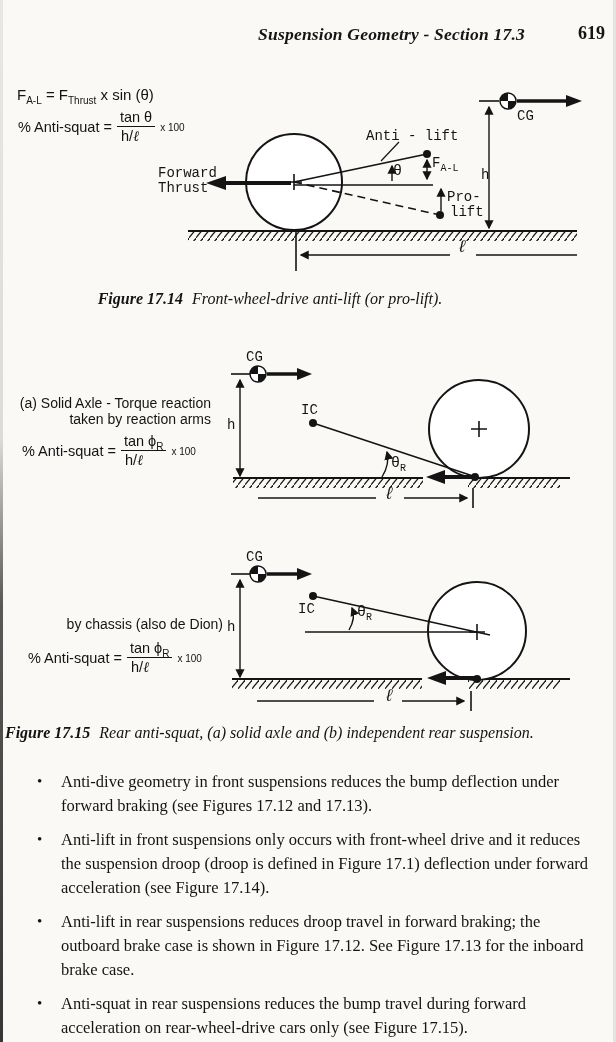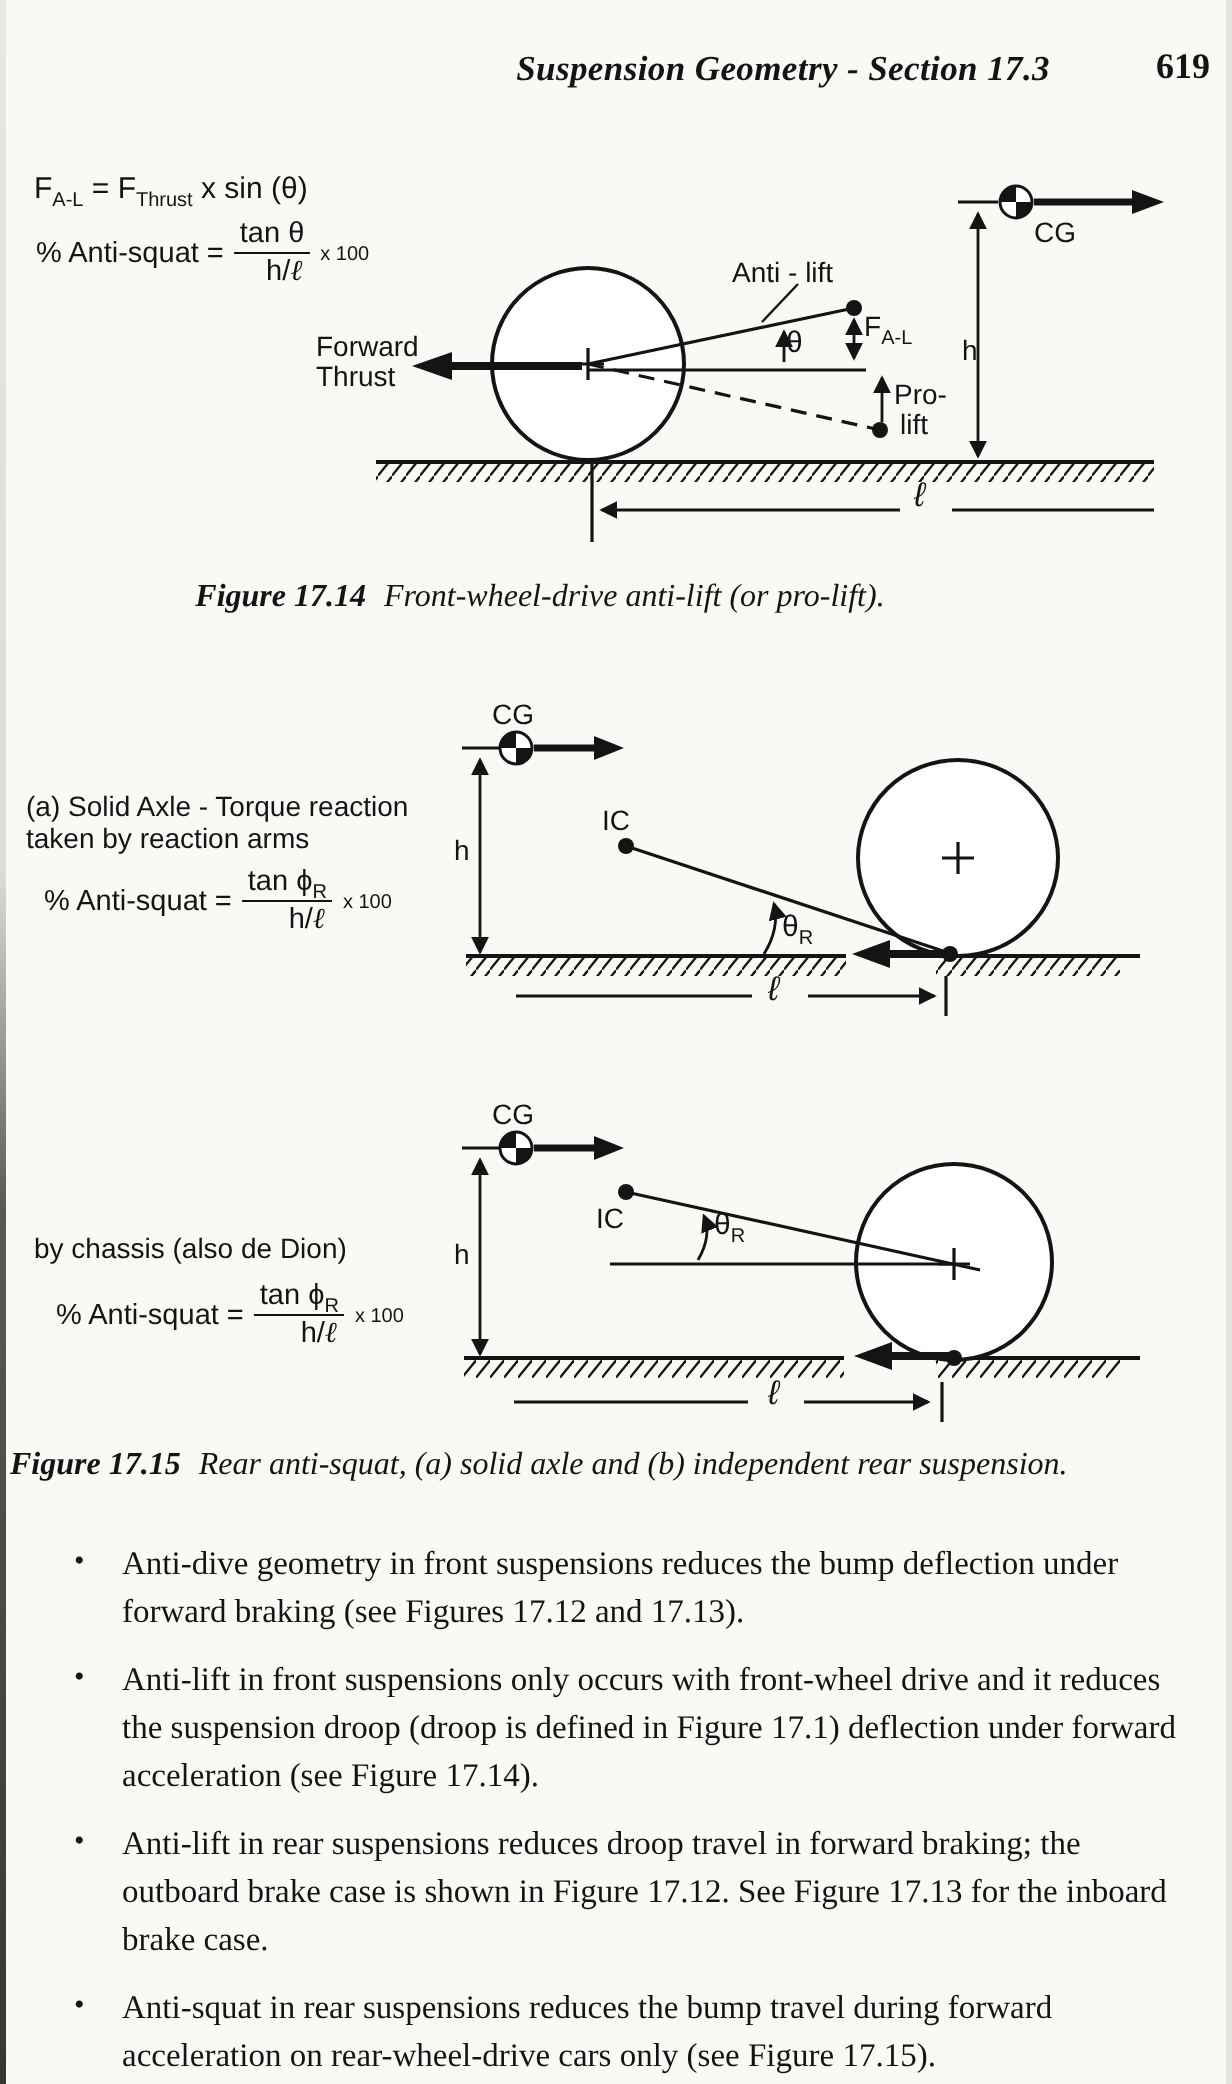--- a/index.html
+++ b/index.html
@@ -12,33 +12,33 @@
   .edge-right{right:0;top:0;bottom:0;width:3px;background:rgba(150,150,150,.22);}
   
   .hdr-title{top:24px;right:91px;font-size:17.5px;font-weight:bold;font-style:italic;letter-spacing:.2px;}
   .hdr-page{top:23px;left:578px;font-size:18px;font-weight:bold;}
   
   .sans{font-family:"Liberation Sans","DejaVu Sans",sans-serif;}
   .formula-line{font-size:15px;}
   sub{font-size:10px;line-height:0;}
   .frow{display:flex;align-items:center;height:40px;}
   .frow .lead{font-size:14.5px;}
-  .frac{display:inline-flex;flex-direction:column;align-items:flex-end;margin:0 5px;}
+  .frac{display:inline-flex;flex-direction:column;align-items:flex-start;margin:0 5px;}
   .frac .num{font-size:14.5px;padding:0 3px 1px;border-bottom:1.6px solid #141414;}
   .frac .den{font-size:14.5px;padding:1px 4px 0;}
   .frac .den i, .l-char{font-family:"Liberation Serif","DejaVu Serif",serif;font-style:italic;}
   .tail{font-size:10px;}
   
   .fig{left:0;width:616px;}
   .fig svg{position:absolute;left:0;top:0;}
-  .dlab{position:absolute;font-family:Liberation Sans, sans-serif;font-size:14px;line-height:15px;white-space:nowrap;}
+  .dlab{position:absolute;font-family:Liberation Mono, monospace;font-size:14px;line-height:15px;white-space:nowrap;}
   .dlab.big{font-size:15px;}
   .l-char{font-size:17px;}
   
-  .descblock{text-align:left;font-size:14px;line-height:15.5px;}
+  .descblock{text-align:right;font-size:14px;line-height:15.5px;}
   
   .caption{font-size:16px;}
   .caption .cl{font-weight:bold;font-style:italic;}
   .caption .ct{font-style:italic;margin-left:9px;}
   
   .bullets{top:770px;left:36px;width:552px;list-style:none;margin:0;padding:0;position:absolute;}
   .bullets li{position:relative;padding-left:25px;margin-bottom:10px;font-size:16.5px;line-height:24px;}
   .bullets .dot{position:absolute;left:1px;top:-1px;font-size:15px;}
 </style>
 </head>

